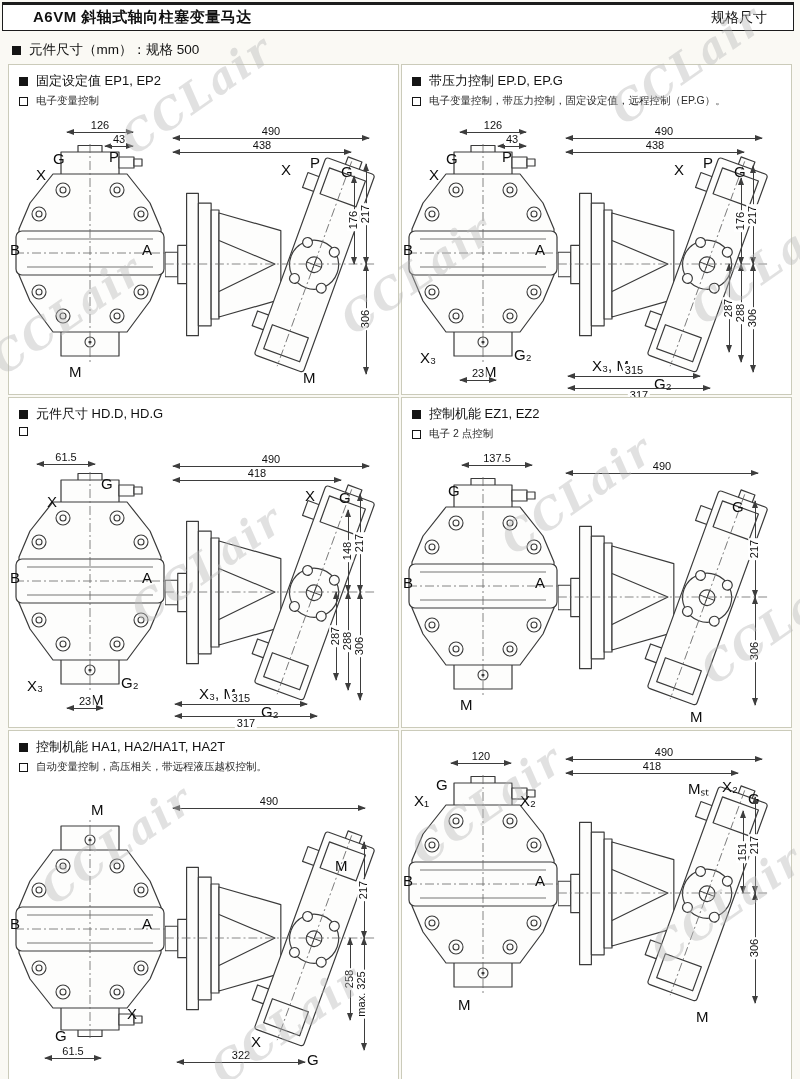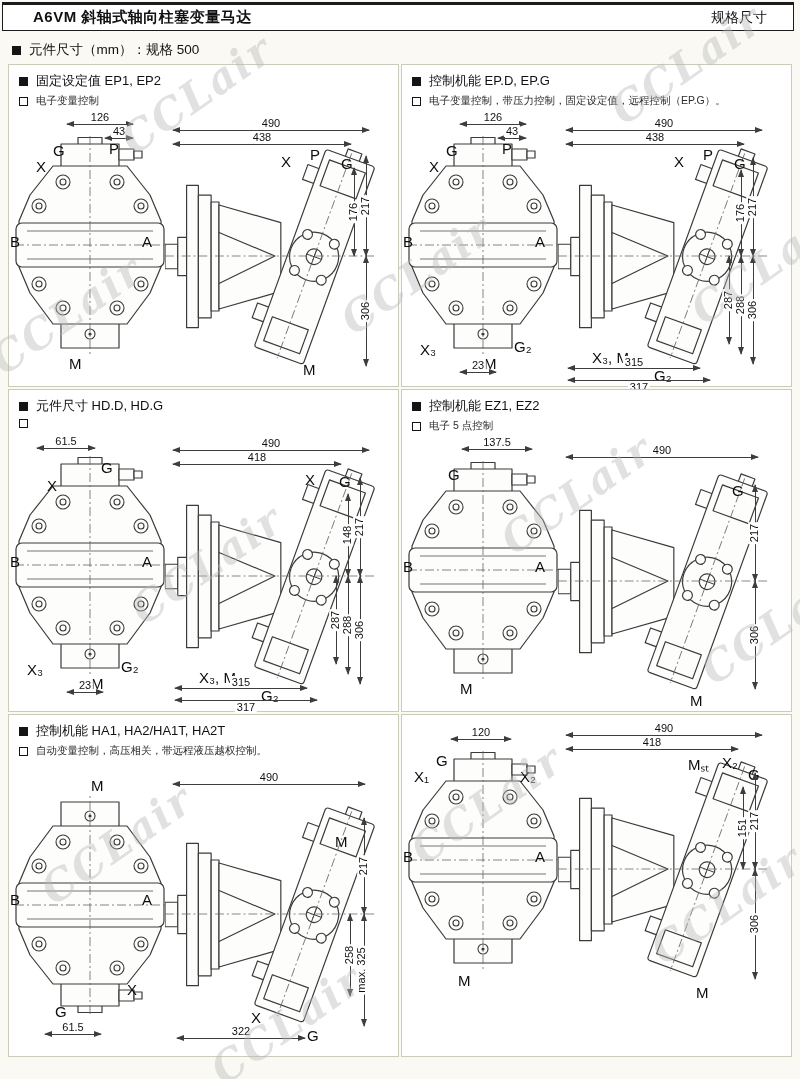--- a/index.html
+++ b/index.html
@@ -25,21 +25,21 @@
   .grid{
     position:absolute;left:8px;top:64px;width:784px;
     display:grid;grid-template-columns:1fr 1fr;gap:2px;
   }
   .panel{border:1px solid #cbcbba;background:#fff;position:relative;padding-bottom:4px}
   .panel-head{padding:7px 10px 0}
   .panel-title{font-size:13px;display:flex;align-items:center;gap:8px;white-space:nowrap}
   .panel-sub{font-size:10.5px;color:#2c2c2c;margin-top:4px;display:flex;align-items:center;gap:8px;white-space:nowrap}
   .sqf{display:inline-block;width:9px;height:9px;background:#141414;flex:0 0 auto}
   .sqo{display:inline-block;width:7px;height:7px;border:1.5px solid #141414;background:#fff;flex:0 0 auto}
-  .drawing{position:relative;height:272px;margin-top:2px}
+  .drawing{position:relative;height:272px;margin-top:10px}
   .row3 .drawing{height:292px}
   .front-svg{position:absolute;left:6px;top:26px;width:150px;height:220px}
   .side-svg{position:absolute;left:156px;top:24px;width:214px;height:245px}
   .flipv{transform:scaleY(-1)}
   
   .dim-h{position:absolute;height:0;border-top:1px solid #3d3d3d}
   .dim-h::before{content:"";position:absolute;left:-1px;top:-4px;border:3.5px solid transparent;border-right:8px solid #3d3d3d;border-left:0}
   .dim-h::after{content:"";position:absolute;right:-1px;top:-4px;border:3.5px solid transparent;border-left:8px solid #3d3d3d;border-right:0}
   .dim-v{position:absolute;width:0;border-left:1px solid #3d3d3d}
   .dim-v::before{content:"";position:absolute;top:-1px;left:-4px;border:3.5px solid transparent;border-bottom:8px solid #3d3d3d;border-top:0}
@@ -190,21 +190,21 @@
           <span class="dlabv">306</span>
         </div>
       <span class="pl" style="left:294px;top:252px">M</span>
     </div>
   </section>
 
   <section class="panel">
     <div class="panel-head">
       <div class="panel-title">
         <span class="sqf"></span>
-        <span>控制机能 EP.D, EP.G</span>
+        <span>带压力控制 EP.D, EP.G</span>
       </div>
       <div class="panel-sub">
         <span class="sqo"></span>
         <span>电子变量控制，带压力控制，固定设定值，远程控制（EP.G）。</span>
       </div>
     </div>
     <div class="drawing">
       <svg class="front-svg">
           <use href="#sym-front"></use>
         </svg>
@@ -328,21 +328,21 @@
   </section>
 
   <section class="panel">
     <div class="panel-head">
       <div class="panel-title">
         <span class="sqf"></span>
         <span>控制机能 EZ1, EZ2</span>
       </div>
       <div class="panel-sub">
         <span class="sqo"></span>
-        <span>电子 5 点控制</span>
+        <span>电子 2 点控制</span>
       </div>
     </div>
     <div class="drawing">
       <svg class="front-svg">
           <use href="#sym-front"></use>
         </svg>
       <svg class="side-svg">
           <use href="#sym-side"></use>
         </svg>
       <div class="dim-h" style="left:60px;top:14px;width:70px">

